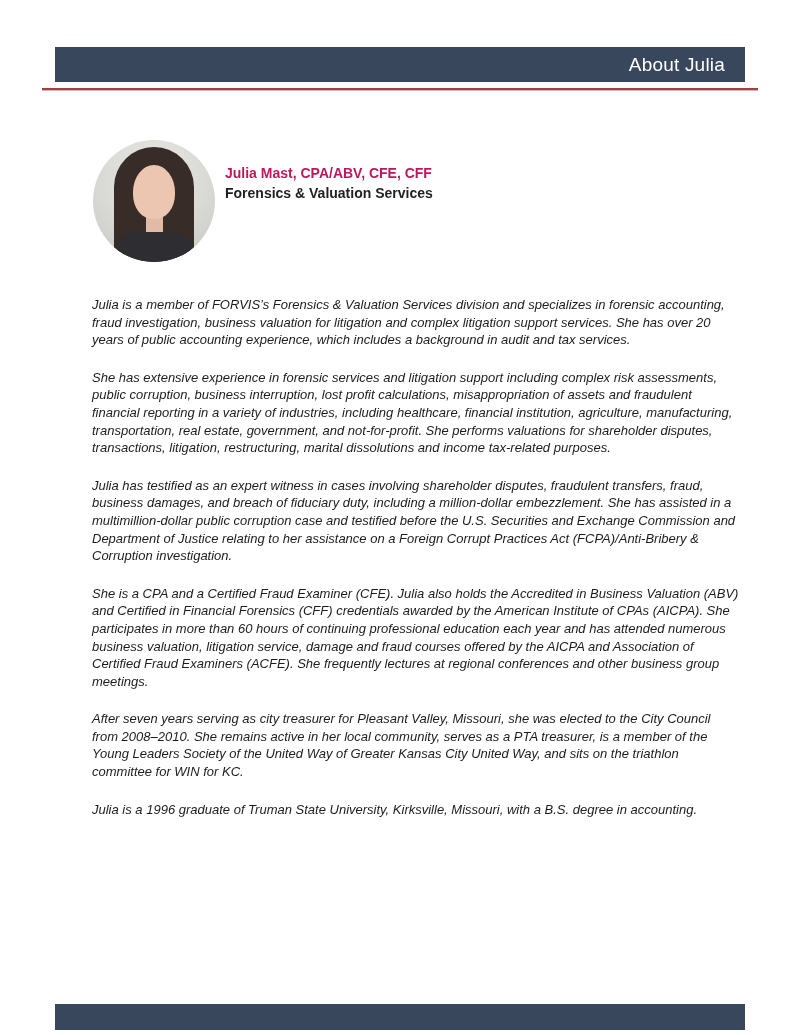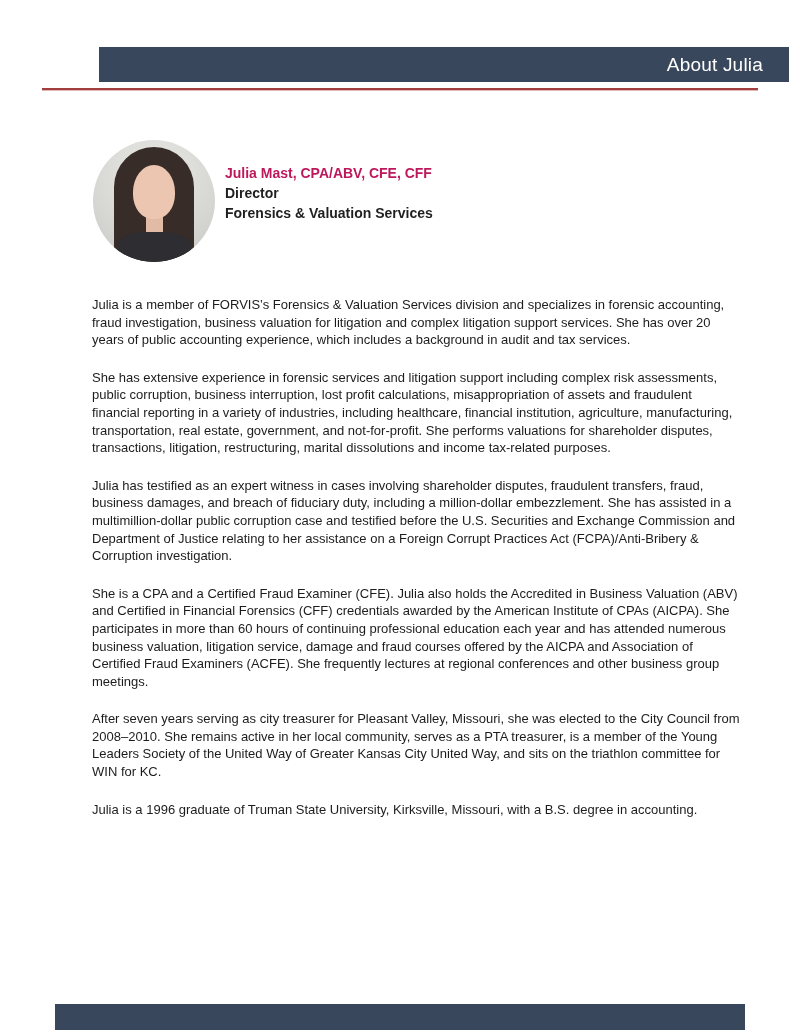--- a/index.html
+++ b/index.html
@@ -18,23 +18,22 @@
   .header-bar {
     position: absolute;
     left: 55px;
     top: 47px;
     width: 690px;
     height: 35px;
     background: #38475c;
     display: flex;
     align-items: center;
     justify-content: flex-end;
-    padding-right: 26px;
+    padding-right: 20px;
     box-sizing: border-box;
-    margin-left: 44px;
   }
   .header-title {
     color: #ffffff;
     font-size: 19px;
     letter-spacing: 0.2px;
   }
   .accent-line {
     position: absolute;
     left: 42px;
     top: 88px;
@@ -108,20 +107,21 @@
     position: absolute;
     left: 92px;
     top: 296px;
     width: 652px;
     color: #1c1c1c;
     font-size: 13px;
     line-height: 17.6px;
   }
   .bio p {
     margin: 0 4px 20px 0;
+    font-style: italic;
   }
   .footer-bar {
     position: absolute;
     left: 55px;
     top: 1004px;
     width: 690px;
     height: 26px;
     background: #38475c;
   }
 </style>
@@ -138,21 +138,20 @@
 
   <div class="photo">
     <div class="hair"></div>
     <div class="neck"></div>
     <div class="torso"></div>
     <div class="face"></div>
   </div>
 
   <div class="profile-text">
     <div class="profile-name">Julia Mast, CPA/ABV, CFE, CFF</div>
-    <div class="profile-role">Director</div>
     <div class="profile-dept">Forensics &amp; Valuation Services</div>
   </div>
 
   <div class="bio">
     <p>Julia is a member of FORVIS’s Forensics &amp; Valuation Services division and specializes in forensic accounting, fraud investigation, business valuation for litigation and complex litigation support services.  She has over 20 years of public accounting experience, which includes a background in audit and tax services.</p>
     <p>She has extensive experience in forensic services and litigation support including complex risk assessments, public corruption, business interruption, lost profit calculations, misappropriation of assets and fraudulent financial reporting in a variety of industries, including healthcare, financial institution, agriculture, manufacturing, transportation, real estate, government, and not-for-profit.  She performs valuations for shareholder disputes, transactions, litigation, restructuring, marital dissolutions and income tax-related purposes.</p>
     <p>Julia has testified as an expert witness in cases involving shareholder disputes, fraudulent transfers, fraud, business damages, and breach of fiduciary duty, including a million-dollar embezzlement.  She has assisted in a multimillion-dollar public corruption case and testified before the U.S. Securities and Exchange Commission and Department of Justice relating to her assistance on a Foreign Corrupt Practices Act (FCPA)/Anti-Bribery &amp; Corruption investigation.</p>
     <p>She is a CPA and a Certified Fraud Examiner (CFE).  Julia also holds the Accredited in Business Valuation (ABV) and Certified in Financial Forensics (CFF) credentials awarded by the American Institute of CPAs (AICPA).  She participates in more than 60 hours of continuing professional education each year and has attended numerous business valuation, litigation service, damage and fraud courses offered by the AICPA and Association of Certified Fraud Examiners (ACFE).  She frequently lectures at regional conferences and other business group meetings.</p>
     <p>After seven years serving as city treasurer for Pleasant Valley, Missouri, she was elected to the City Council from 2008–2010.  She remains active in her local community, serves as a PTA treasurer, is a member of the Young Leaders Society of the United Way of Greater Kansas City United Way, and sits on the triathlon committee for WIN for KC.</p>
     <p>Julia is a 1996 graduate of Truman State University, Kirksville, Missouri, with a B.S. degree in accounting.</p>

